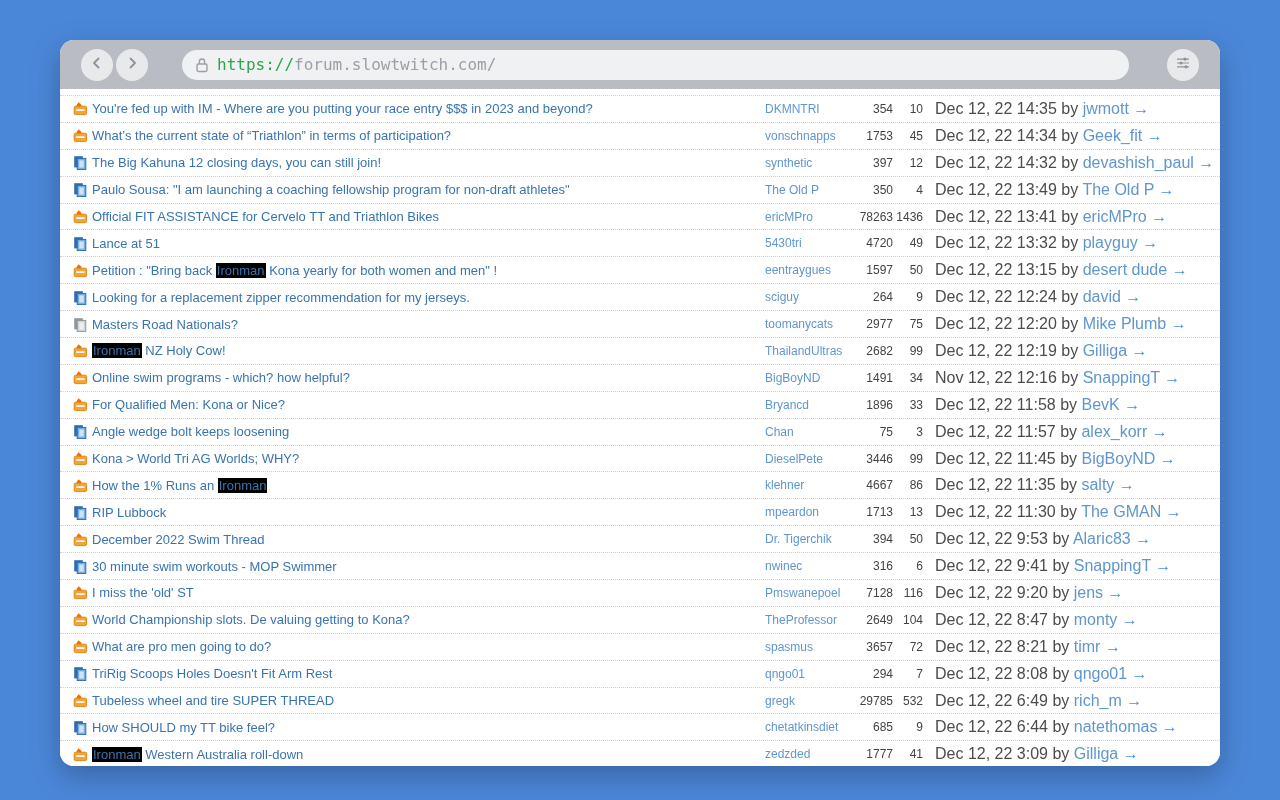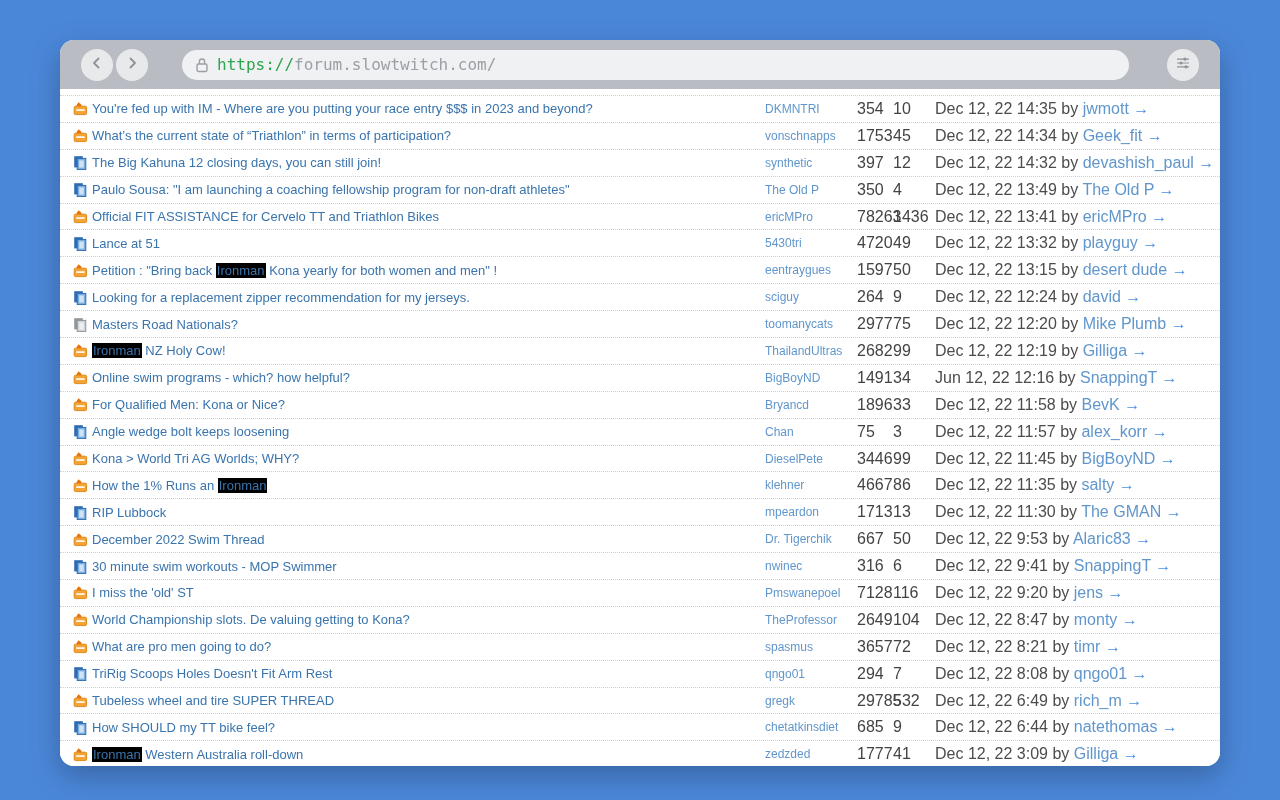--- a/index.html
+++ b/index.html
@@ -89,23 +89,23 @@
   .title .hl { background: #000000; padding: 0 1px; }
   .author {
     font-size: 12px;
     color: #6096cc;
     text-decoration: none;
     white-space: nowrap;
     overflow: hidden;
     cursor: pointer;
   }
   .views, .replies {
-    font-size: 16px;
+    font-size: 12px;
     color: #434343;
-    text-align: left;
+    text-align: right;
     white-space: nowrap;
   }
   .lastpost {
     font-size: 16px;
     color: #4c4c4c;
     padding-left: 12px;
     white-space: nowrap;
     overflow: hidden;
   }
   .lastposter { color: #6096cc; text-decoration: none; cursor: pointer; }
@@ -310,21 +310,21 @@
           <svg width="15" height="15" viewBox="0 0 15 15">
             <path d="M5.6,1.2 C6.9,2.6 8.9,2.9 8.6,5.4 L3.6,5.4 C3.2,3.2 4.8,3.0 5.6,1.2 Z" fill="#e8710a"></path>
             <rect x="1.2" y="5.2" width="12.4" height="8.4" rx="1.3" fill="#f6a335" stroke="#d9820f" stroke-width="0.9"></rect>
             <rect x="3.2" y="8.2" width="8.4" height="1.8" fill="#ffffff" opacity="0.9"></rect>
           </svg>
         </span>
       <a class="title">Online swim programs - which? how helpful?</a>
       <a class="author">BigBoyND</a>
       <span class="views">1491</span>
       <span class="replies">34</span>
-      <span class="lastpost"><span class="date-text">Jun 12, 22 12:16 by </span><a class="lastposter">SnappingT</a> <a class="arrow">→</a></span>
+      <span class="lastpost"><span class="date-text">Nov 12, 22 12:16 by </span><a class="lastposter">SnappingT</a> <a class="arrow">→</a></span>
     </div>
 
     <div class="row">
       <span class="cell-icon">
           <svg width="15" height="15" viewBox="0 0 15 15">
             <path d="M5.6,1.2 C6.9,2.6 8.9,2.9 8.6,5.4 L3.6,5.4 C3.2,3.2 4.8,3.0 5.6,1.2 Z" fill="#e8710a"></path>
             <rect x="1.2" y="5.2" width="12.4" height="8.4" rx="1.3" fill="#f6a335" stroke="#d9820f" stroke-width="0.9"></rect>
             <rect x="3.2" y="8.2" width="8.4" height="1.8" fill="#ffffff" opacity="0.9"></rect>
           </svg>
         </span>
@@ -398,21 +398,21 @@
     <div class="row">
       <span class="cell-icon">
           <svg width="15" height="15" viewBox="0 0 15 15">
             <path d="M5.6,1.2 C6.9,2.6 8.9,2.9 8.6,5.4 L3.6,5.4 C3.2,3.2 4.8,3.0 5.6,1.2 Z" fill="#e8710a"></path>
             <rect x="1.2" y="5.2" width="12.4" height="8.4" rx="1.3" fill="#f6a335" stroke="#d9820f" stroke-width="0.9"></rect>
             <rect x="3.2" y="8.2" width="8.4" height="1.8" fill="#ffffff" opacity="0.9"></rect>
           </svg>
         </span>
       <a class="title">December 2022 Swim Thread</a>
       <a class="author">Dr. Tigerchik</a>
-      <span class="views">667</span>
+      <span class="views">394</span>
       <span class="replies">50</span>
       <span class="lastpost"><span class="date-text">Dec 12, 22 9:53 by </span><a class="lastposter">Alaric83</a> <a class="arrow">→</a></span>
     </div>
 
     <div class="row">
       <span class="cell-icon">
           <svg width="14" height="15" viewBox="0 0 14 15">
             <rect x="1.2" y="1.2" width="8.6" height="11.2" fill="#2f6cb3"></rect>
             <rect x="4.2" y="3.4" width="8.6" height="11.2" fill="#79aede" stroke="#2f6cb3" stroke-width="1"></rect>
             <rect x="6.2" y="5.4" width="4.6" height="7.2" fill="#cfe3f5"></rect>

